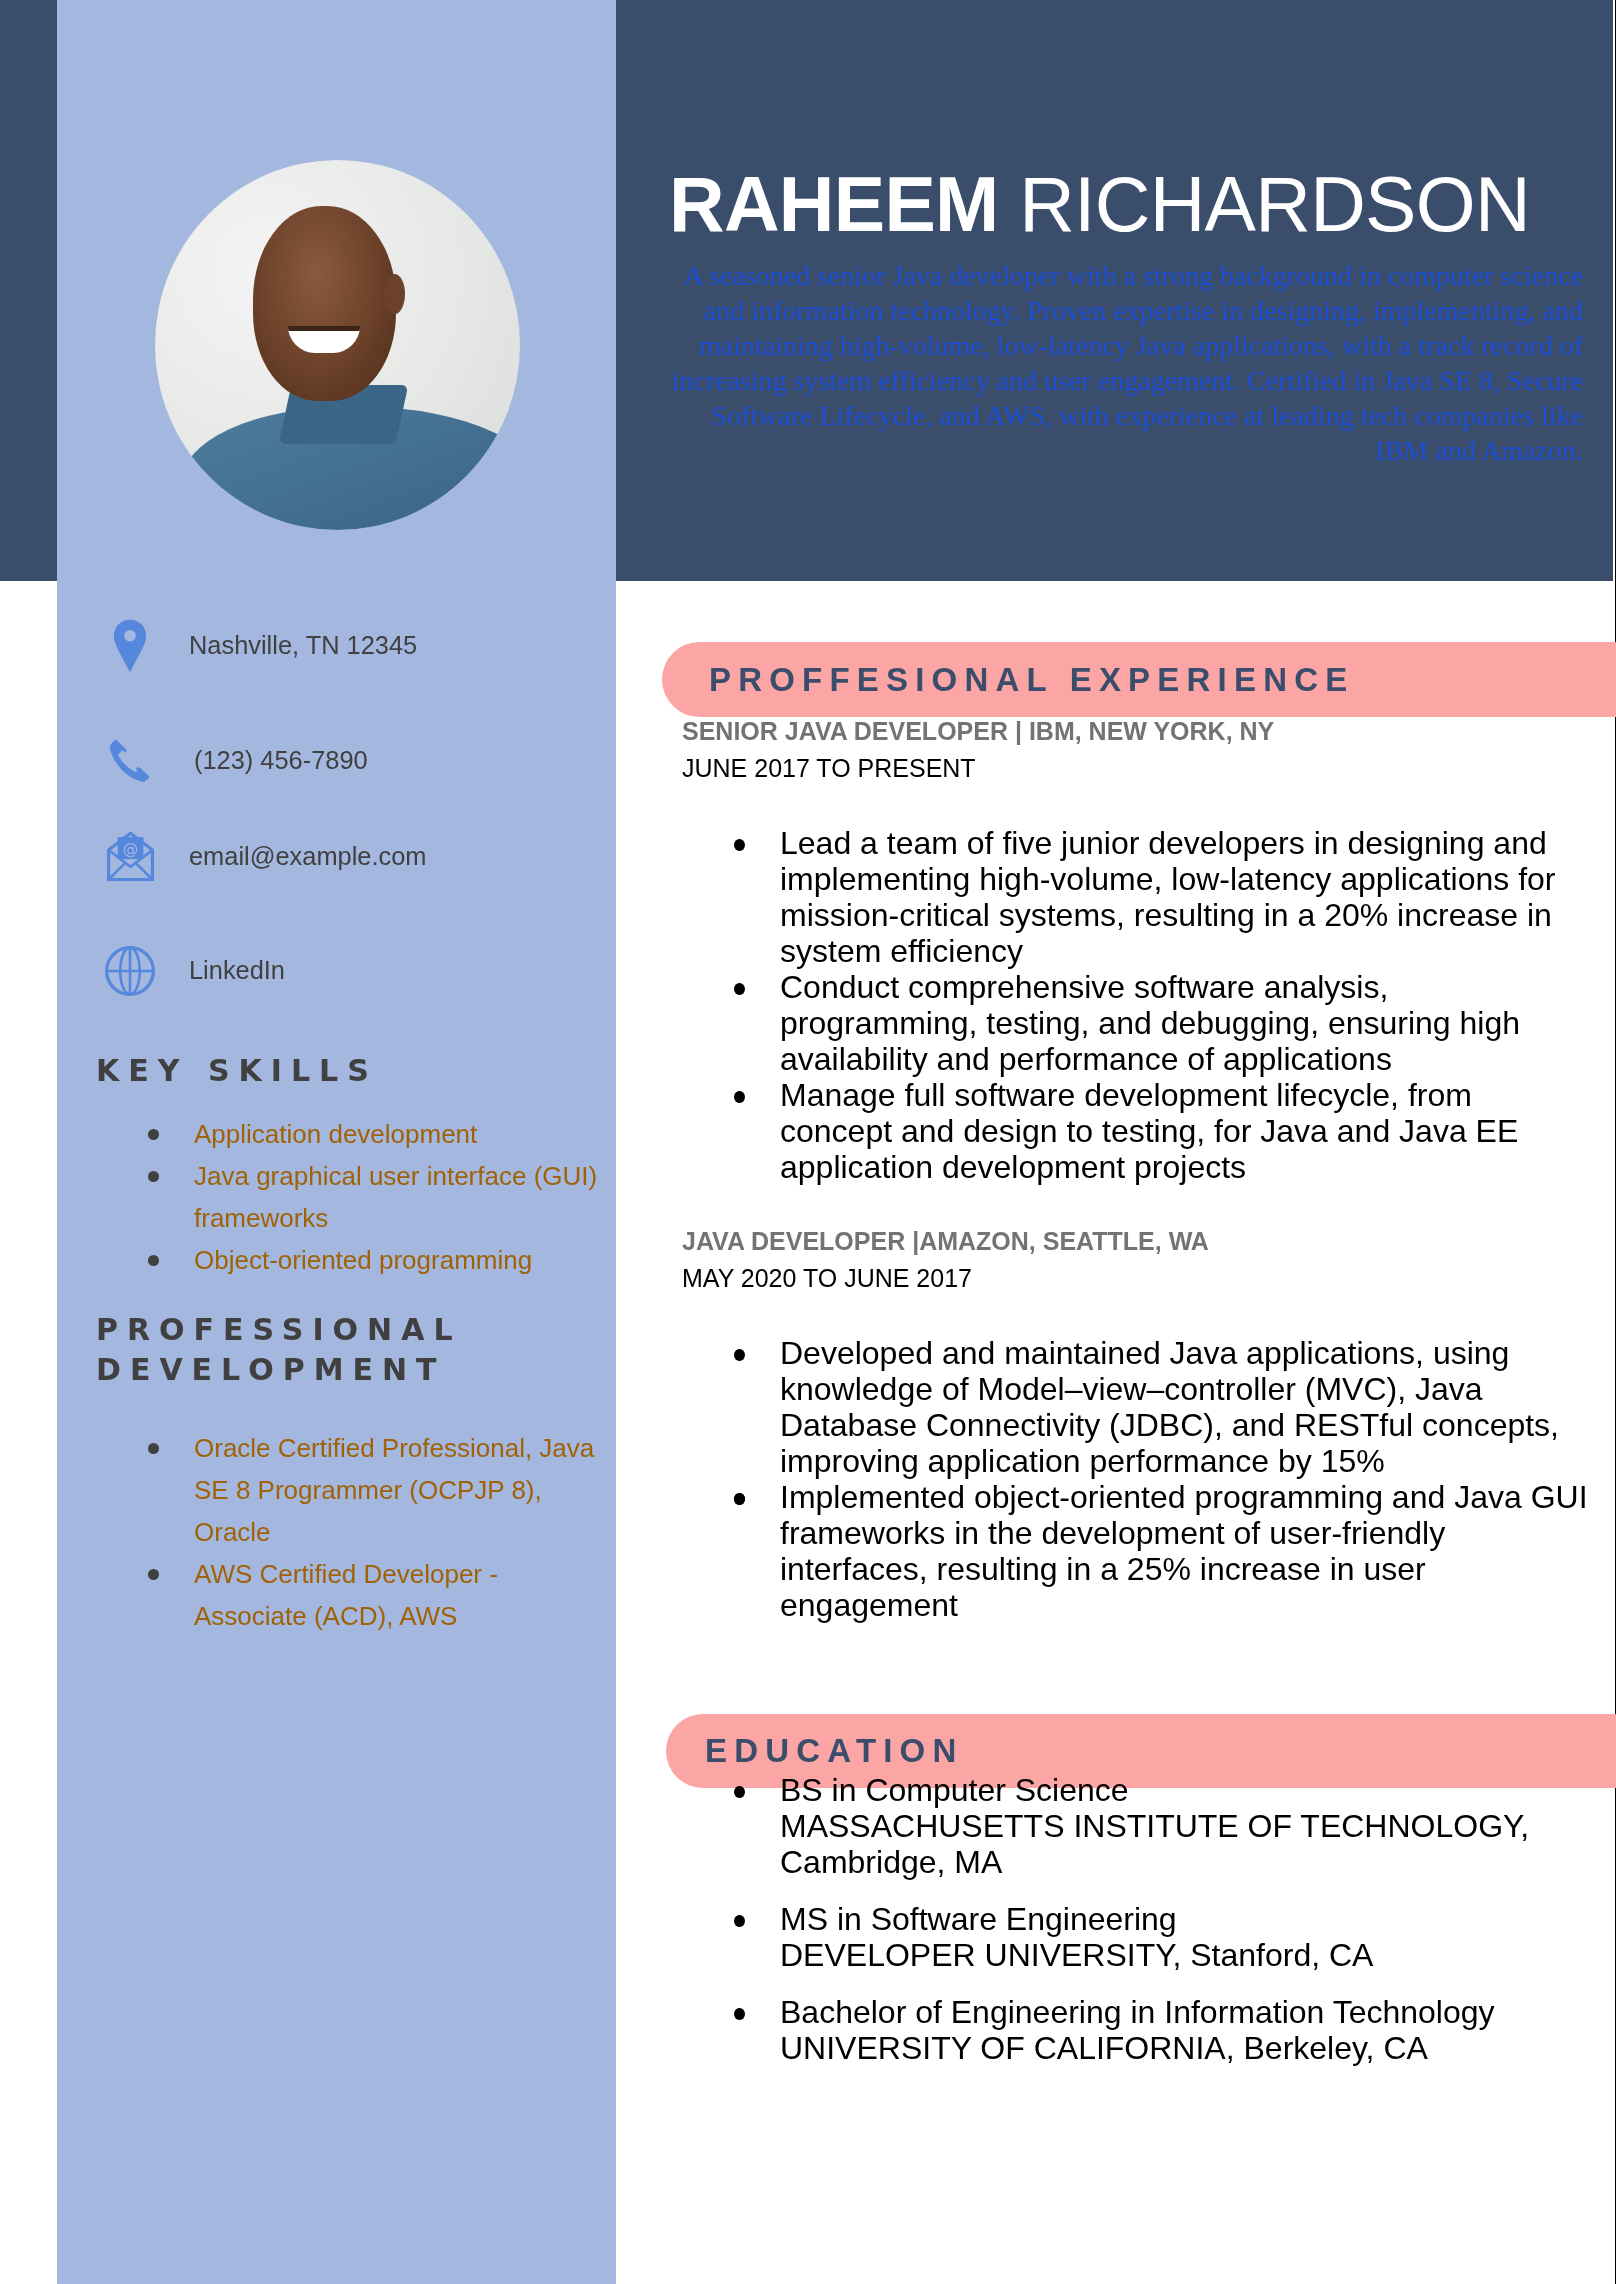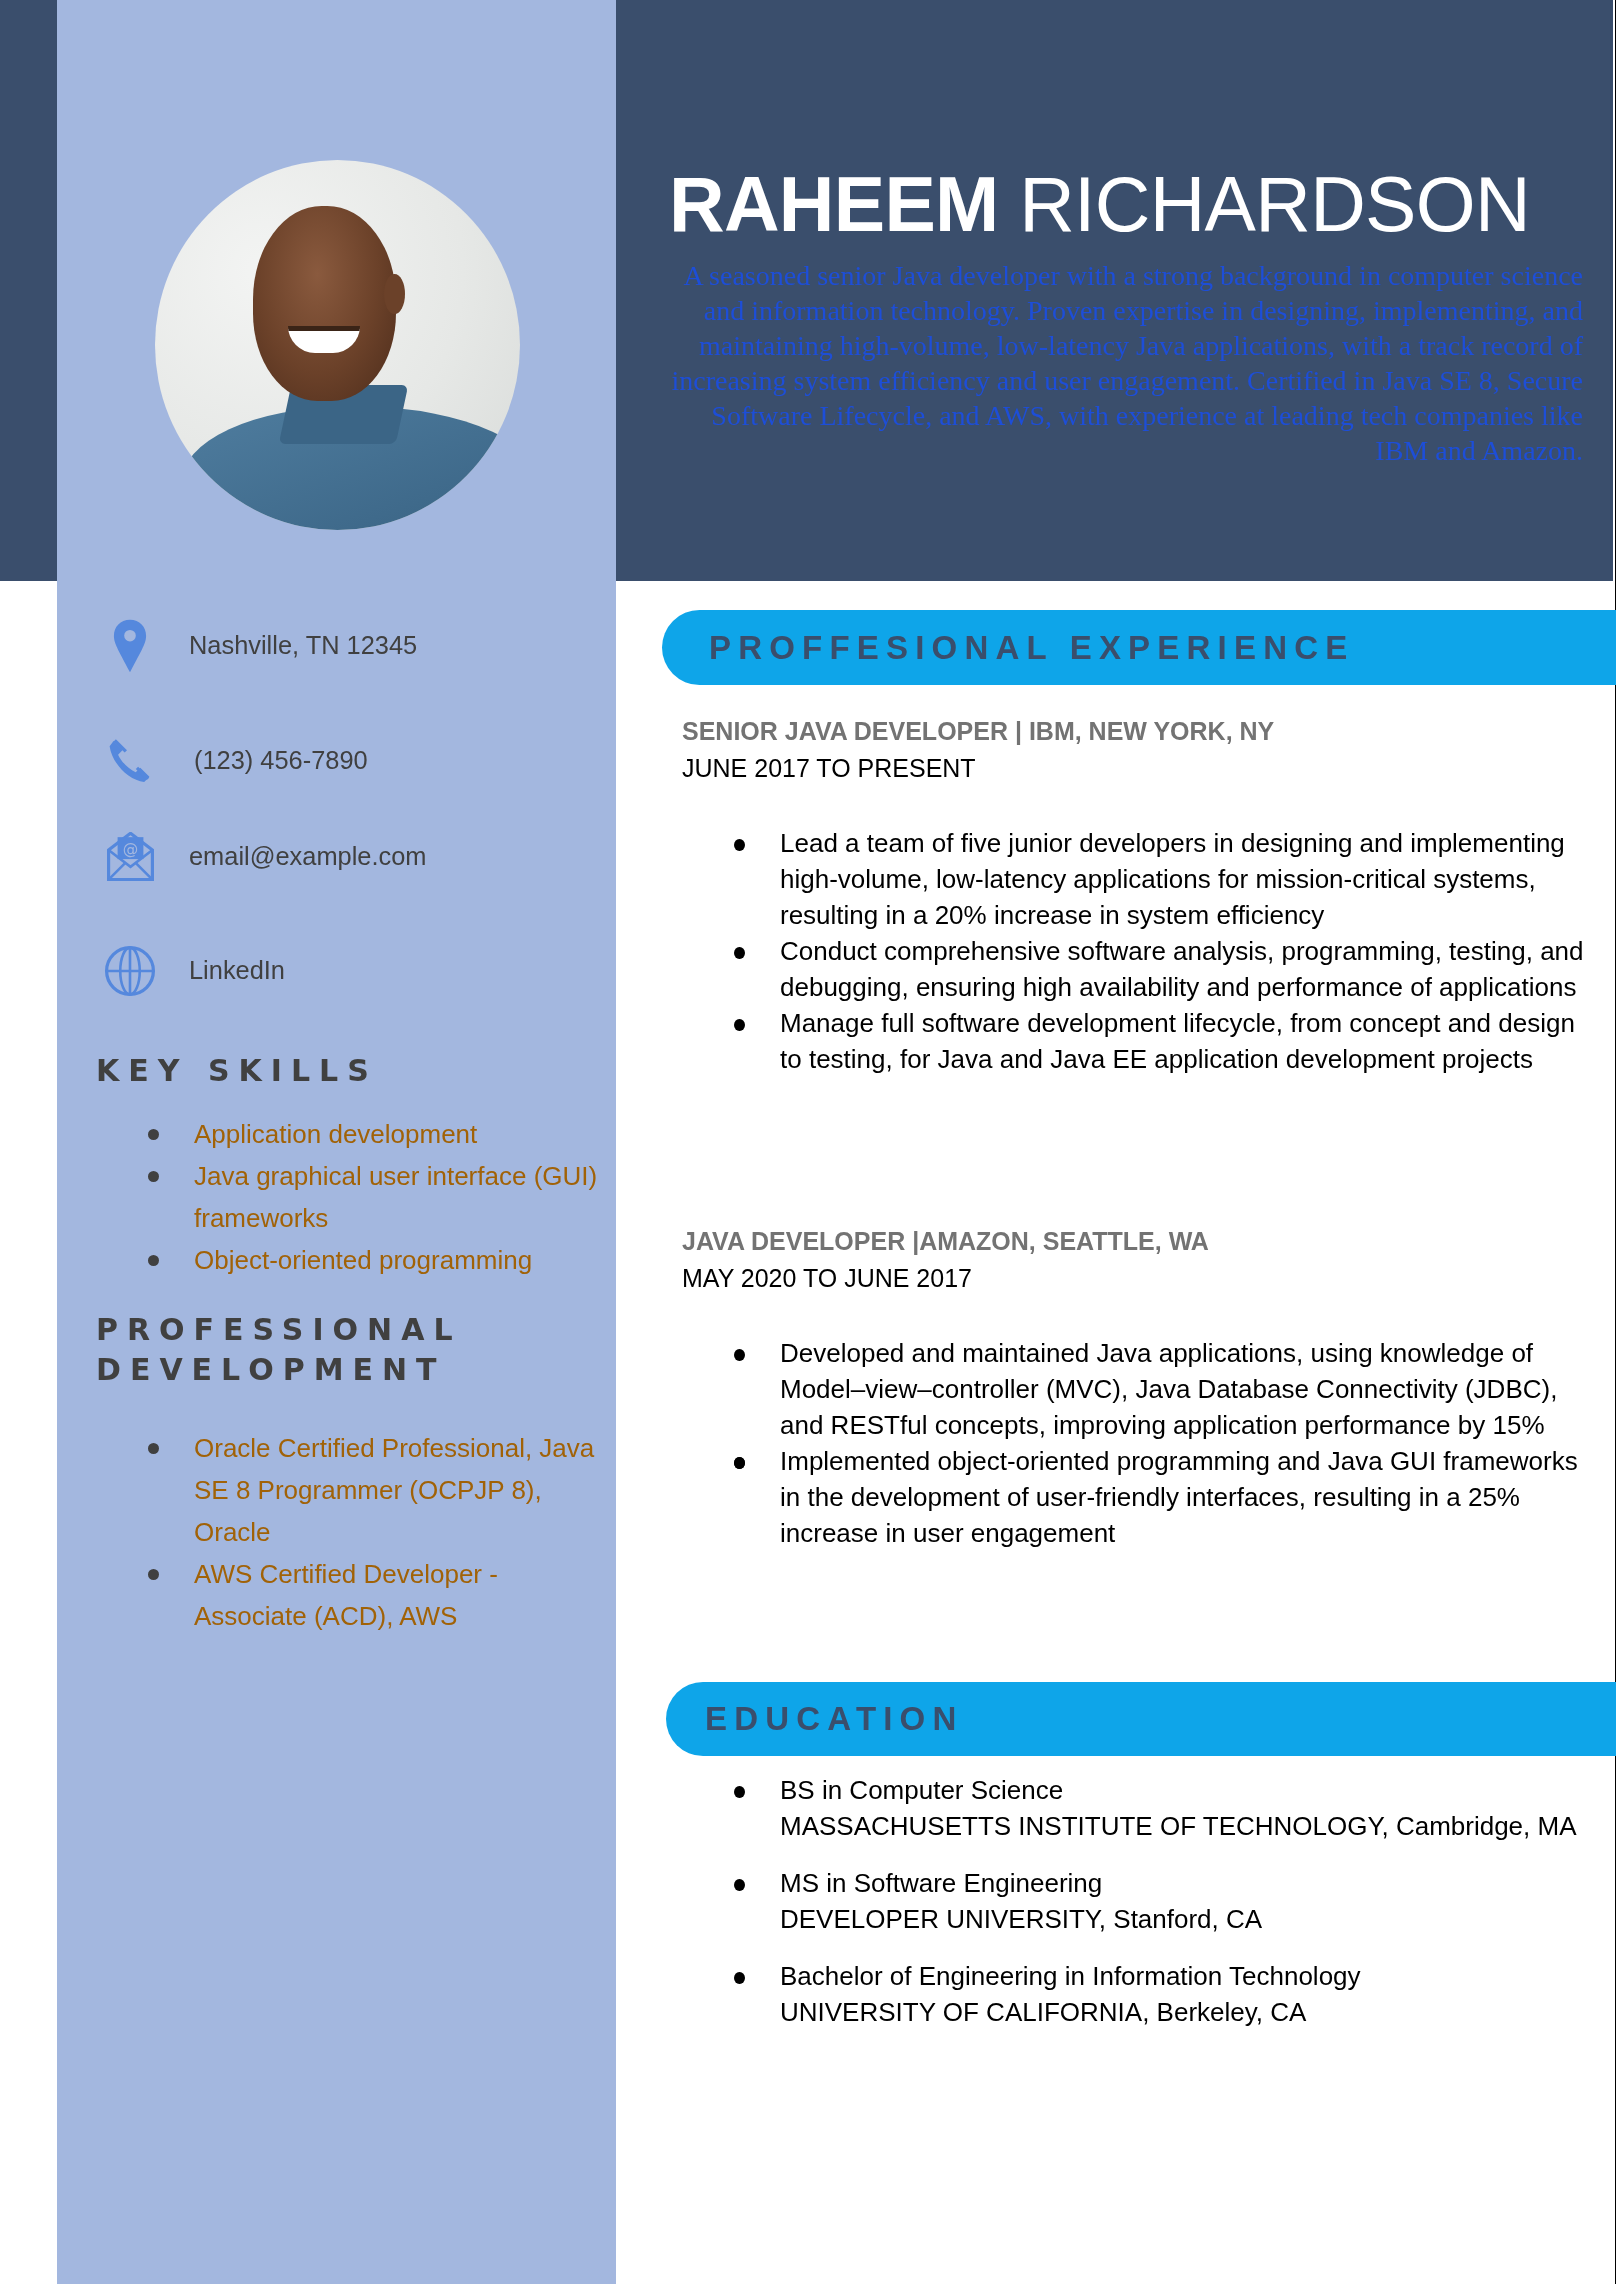--- a/index.html
+++ b/index.html
@@ -69,40 +69,41 @@
   }
   .side-list { position: absolute; left: 143px; width: 456px; margin: 0; padding: 0; list-style: none; }
   .side-list li {
     position: relative; padding-left: 51px; font-size: 26px; line-height: 42px; color: #a16207;
     font-family: "Liberation Sans", sans-serif;
   }
   .side-list li .bullet {
     position: absolute; left: 5.2px; top: 16.3px; width: 11px; height: 11px; border-radius: 50%; background: #404040;
   }
   .section-band {
-    position: absolute; left: 662px; width: 954px; background: #0ea5e9;
+    position: absolute; left: 662px; width: 954px; background: #fca5a5;
     border-radius: 39px 0 0 39px;
+    margin-top: 32px;
   }
   .section-band .title {
     position: absolute; left: 47px; top: 0; bottom: 0; display: flex; align-items: center;
     font-family: "Liberation Sans", sans-serif; font-weight: 700; font-size: 33px;
     letter-spacing: 7.2px; color: #3a4e6c;
   }
   .job-title {
     position: absolute; left: 682px; margin: 0;
     font-family: "Liberation Sans", sans-serif; font-weight: 700; font-size: 25px; color: #737373; white-space: nowrap;
   }
   .job-dates {
     position: absolute; left: 682px; margin: 0;
     font-family: "Liberation Sans", sans-serif; font-size: 25px; color: #000; white-space: nowrap;
   }
   .main-list { position: absolute; left: 729px; width: 859px; margin: 0; padding: 0; list-style: none; }
   .main-list li {
     position: relative; padding-left: 51px; font-family: "Liberation Sans", sans-serif;
-    font-size: 26px; line-height: 36px; color: #000;
+    font-size: 32px; line-height: 36px; color: #000;
   }
   .main-list li .bullet {
     position: absolute; left: 5.2px; top: 13.7px; width: 11px; height: 12.4px; border-radius: 50%; background: #000;
   }
   .edu-list li { margin-bottom: 21px; }
   .edu-list li .line { display: block; }
 </style>
 </head>
 <body>
 

